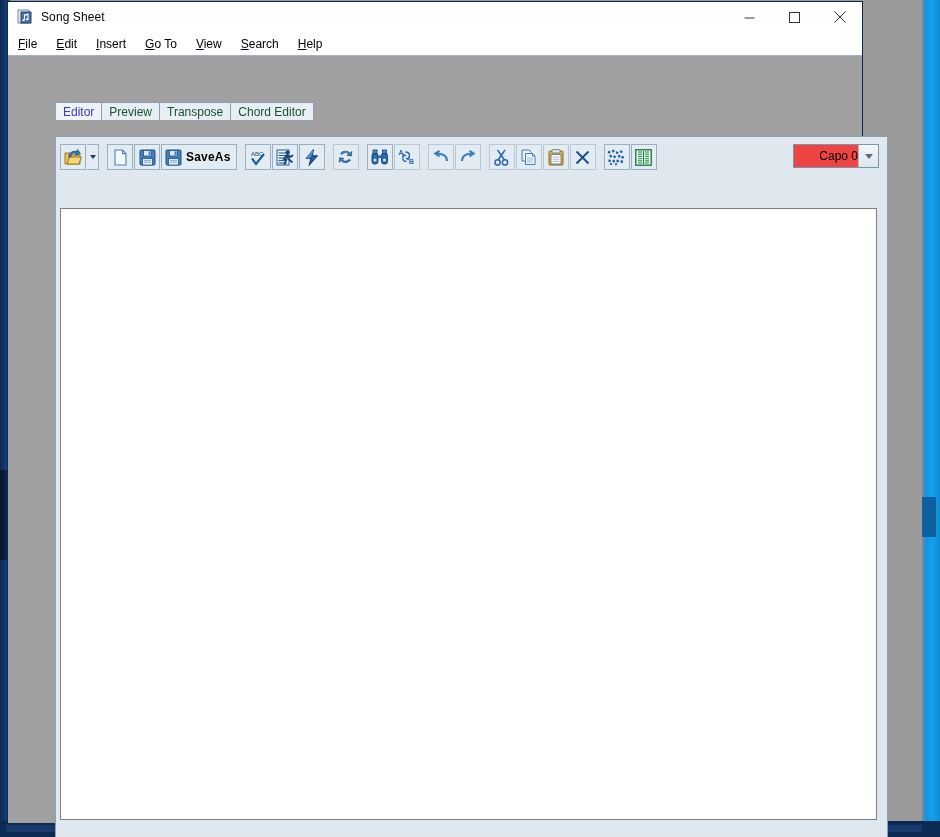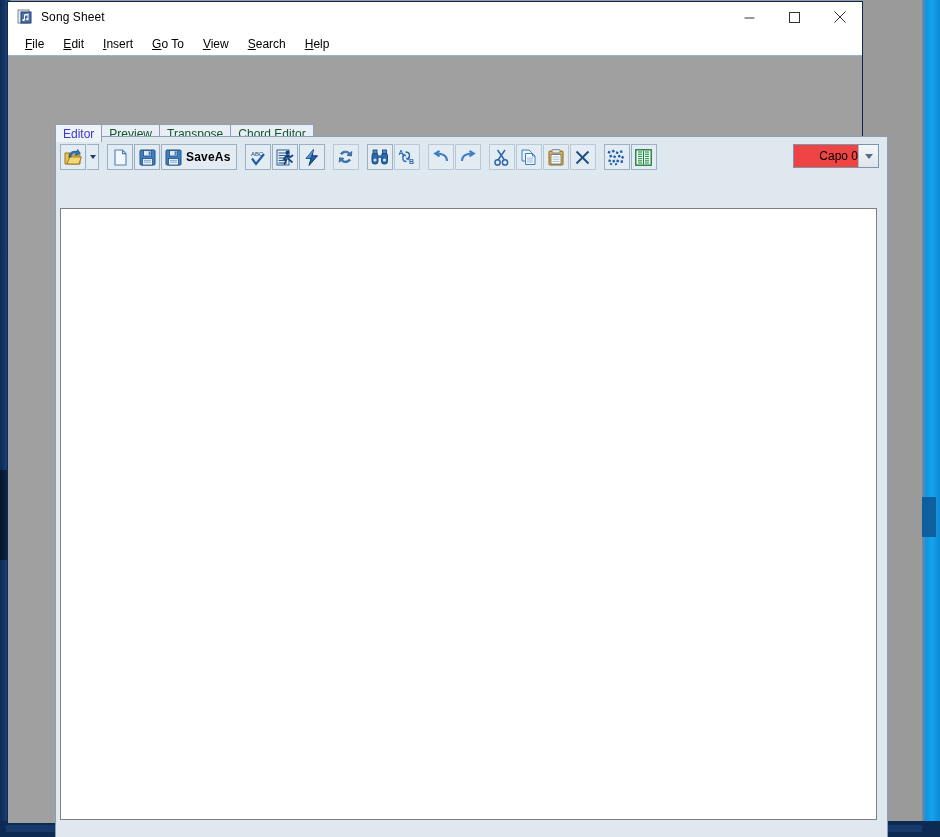--- a/index.html
+++ b/index.html
@@ -113,21 +113,21 @@
   }
   .win-btn svg { display:block; }
 
   
   #menu-bar {
     height: 22px;
     background: #ffffff;
     border-bottom: 1px solid #96b6d8;
     display: flex;
     align-items: center;
-    padding-left: 11px;
+    padding-left: 4px;
     flex: 0 0 auto;
     gap: 0px;
   }
   .menu-item {
     font-size: 12px;
     color: #000;
     padding: 1px 13px 1px 6px;
     cursor: default;
     white-space: nowrap;
   }
@@ -139,21 +139,21 @@
     background: #a0a0a0;
     position: relative;
     padding: 7px 8px 8px 8px;
     box-sizing: border-box;
   }
 
   
   #tab-strip {
     position: absolute;
     left: 47px;
-    top: 68px;
+    top: 46px;
     width: 833px;
     height: 18px;
     display: flex;
   }
   .tab {
     height: 18px;
     background: #e8eef4;
     border: 1px solid #8aa0b4;
     border-bottom: none;
     font-size: 12px;

